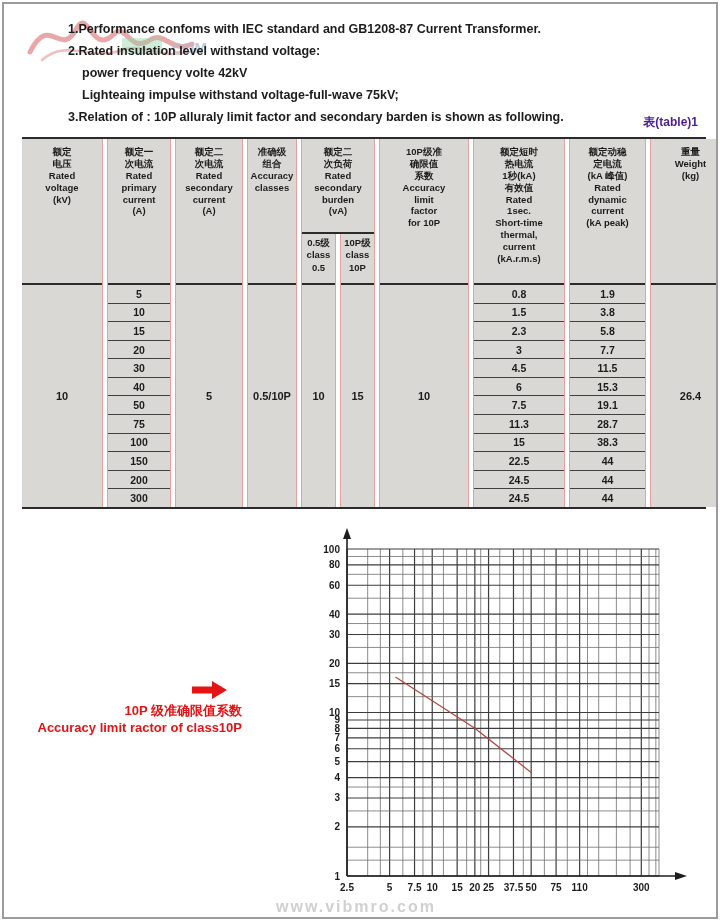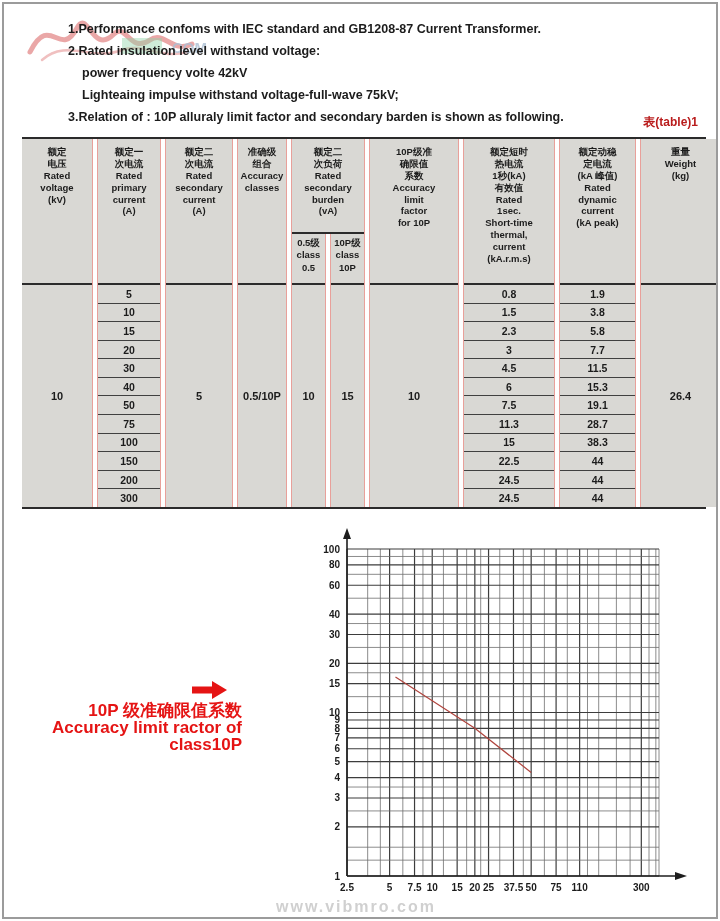--- a/index.html
+++ b/index.html
@@ -8,21 +8,21 @@
     border:2px solid #9b9b9b; background:#ffffff; overflow:hidden;
     font-family:"Liberation Sans","DejaVu Sans",sans-serif; color:#1c1c1c;
     box-sizing:border-box;
   }
   
   .notes { position:absolute; left:28px; top:14px; font-size:12.5px; font-weight:bold; line-height:22px;margin-left:36px; }
   .note.indent { padding-left:14px; }
   
   .logo { position:absolute; left:18px; top:6px; opacity:0.75; pointer-events:none; }
   
-  .table-tag { position:absolute; right:18px; top:110px; color:#b91c1c; font-size:12px; font-weight:bold; }
+  .table-tag { position:absolute; right:18px; top:110px; color:#4c1d95; font-size:12px; font-weight:bold; }
   
   .tbl {
     position:absolute; left:18px; top:133px; width:684px; height:372px;
     display:flex; border-top:2px solid #2b2b2b; border-bottom:2px solid #2b2b2b;
     box-sizing:border-box;
   }
   .gut { width:6px; background:#ffffff; border-left:1px solid #e8a09a; border-right:1px solid #e8a09a; box-sizing:border-box; flex:none; }
   .col { background:#d9d8d4; display:flex; flex-direction:column; flex:none; }
   .hd {
     height:146px; box-sizing:border-box; border-bottom:2px solid #2b2b2b;
@@ -35,21 +35,21 @@
   .rows .cell:first-child { border-top:none; }
   
   .col.burden .hd-top { height:93px; box-sizing:border-box; font-size:9.5px; font-weight:bold; text-align:center; padding-top:7px; white-space:pre-line; line-height:1.25; }
   .col.burden .sub { flex:1; display:flex; border-top:2px solid #2b2b2b; min-height:0; }
   .subcol { width:33px; display:flex; flex-direction:column; flex:none; }
   .subgut { width:6px; background:#ffffff; border-left:1px solid #e8a09a; border-right:1px solid #e8a09a; box-sizing:border-box; flex:none; }
   .subhd { height:51px; box-sizing:border-box; border-bottom:2px solid #2b2b2b; font-size:9.5px; font-weight:bold; text-align:center; padding-top:3px; white-space:pre-line; line-height:1.3; }
   .subbd { flex:1; display:flex; align-items:center; justify-content:center; font-size:11px; font-weight:bold; }
   
   #chart { position:absolute; left:280px; top:520px; }
-  .chart-label { position:absolute; left:30px; top:698px; width:208px; text-align:right; color:#e51414; font-weight:bold; font-size:17px; line-height:17px; }
+  .chart-label { position:absolute; left:30px; top:698px; width:208px; text-align:right; color:#e51414; font-weight:bold; font-size:13px; line-height:17px; }
   .chart-label .arrow { position:absolute; right:14px; top:-22px; }
   
   .wm-bottom { position:absolute; left:272px; top:894px; color:#d0d0d0; font-size:16px; letter-spacing:2px; font-weight:bold; }
 </style>
 </head>
 <body>
 
 <div class="page">
 
   <svg class="logo" width="290" height="60" viewBox="0 0 290 60">
@@ -64,21 +64,21 @@
     <div class="note">2.Rated insulation level withstand voltage:</div>
     <div class="note indent">power frequency volte 42kV</div>
     <div class="note indent">Lighteaing impulse withstand voltage-full-wave 75kV;</div>
     <div class="note">3.Relation of :  10P alluraly limit factor and secondary barden is shown as following.</div>
   </div>
 
   <div class="table-tag">表(table)1</div>
 
   <div class="tbl">
 
-    <div class="col" style="width:70px">
+    <div class="col" style="width:80px">
       <div class="hd">额定
 电压
 Rated
 voltage
 (kV)</div>
       <div class="bd merged">10</div>
     </div>
     <div class="gut"></div>
 
     <div class="col" style="width:62px">

